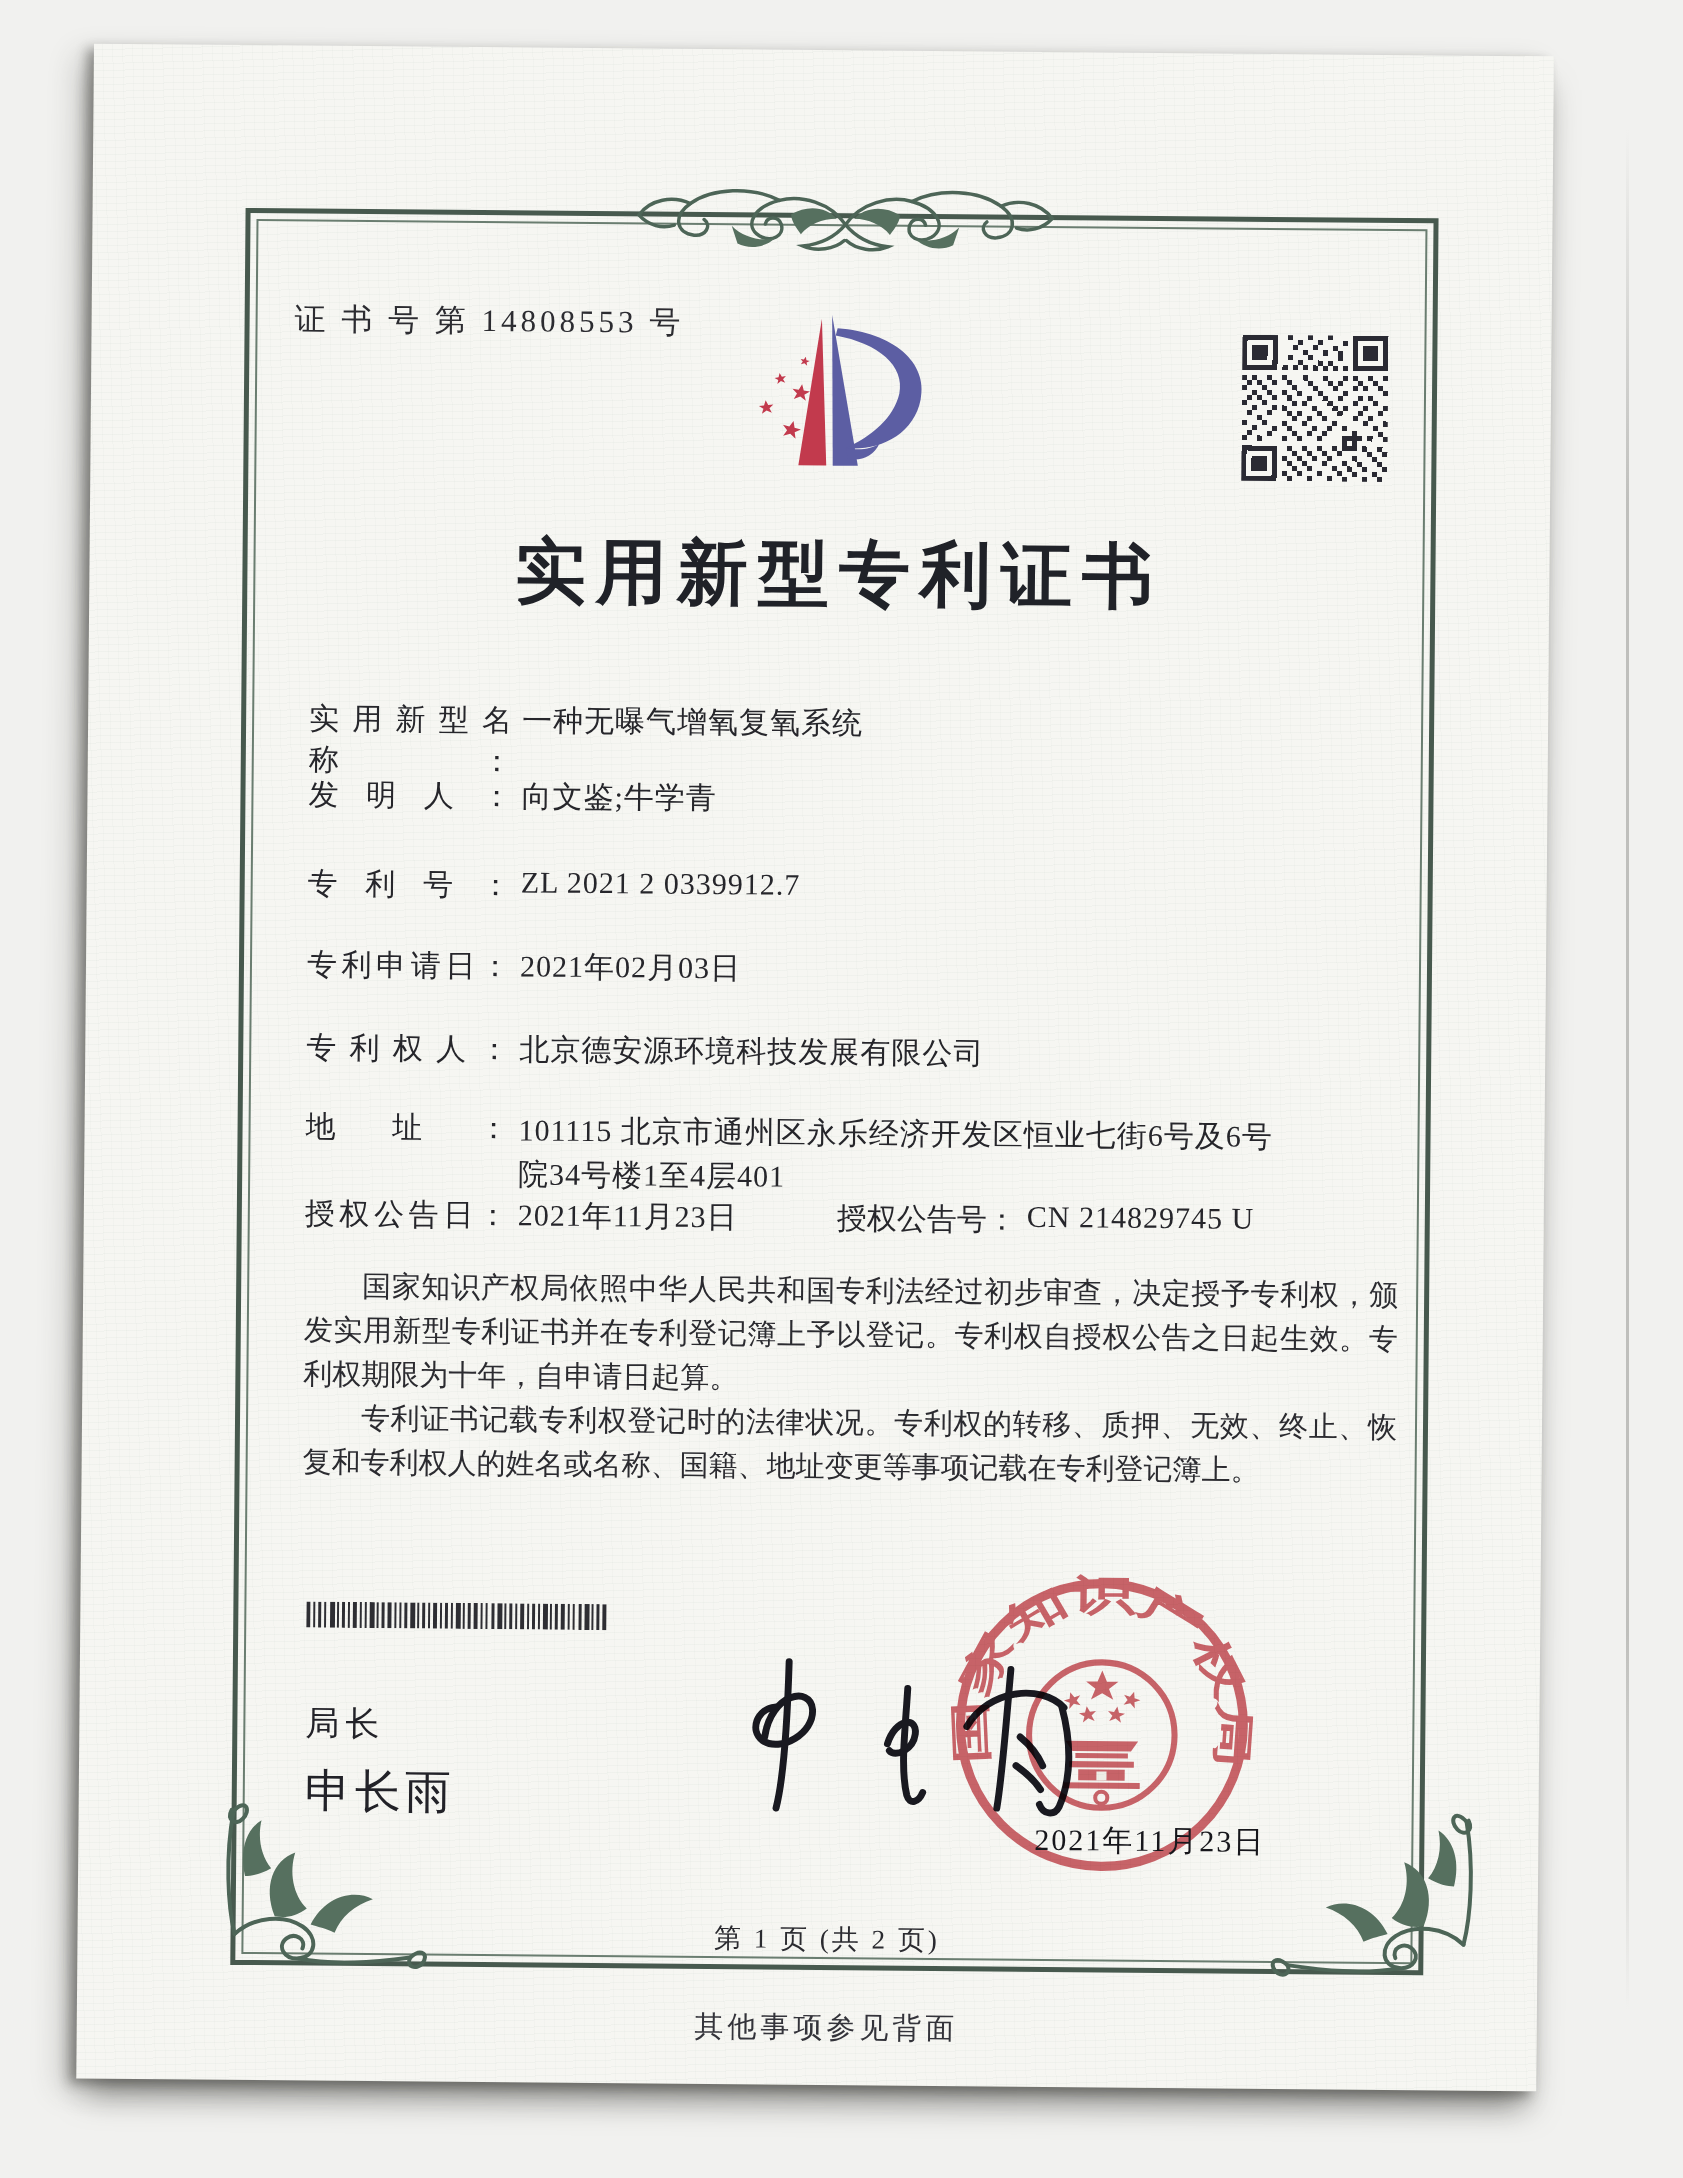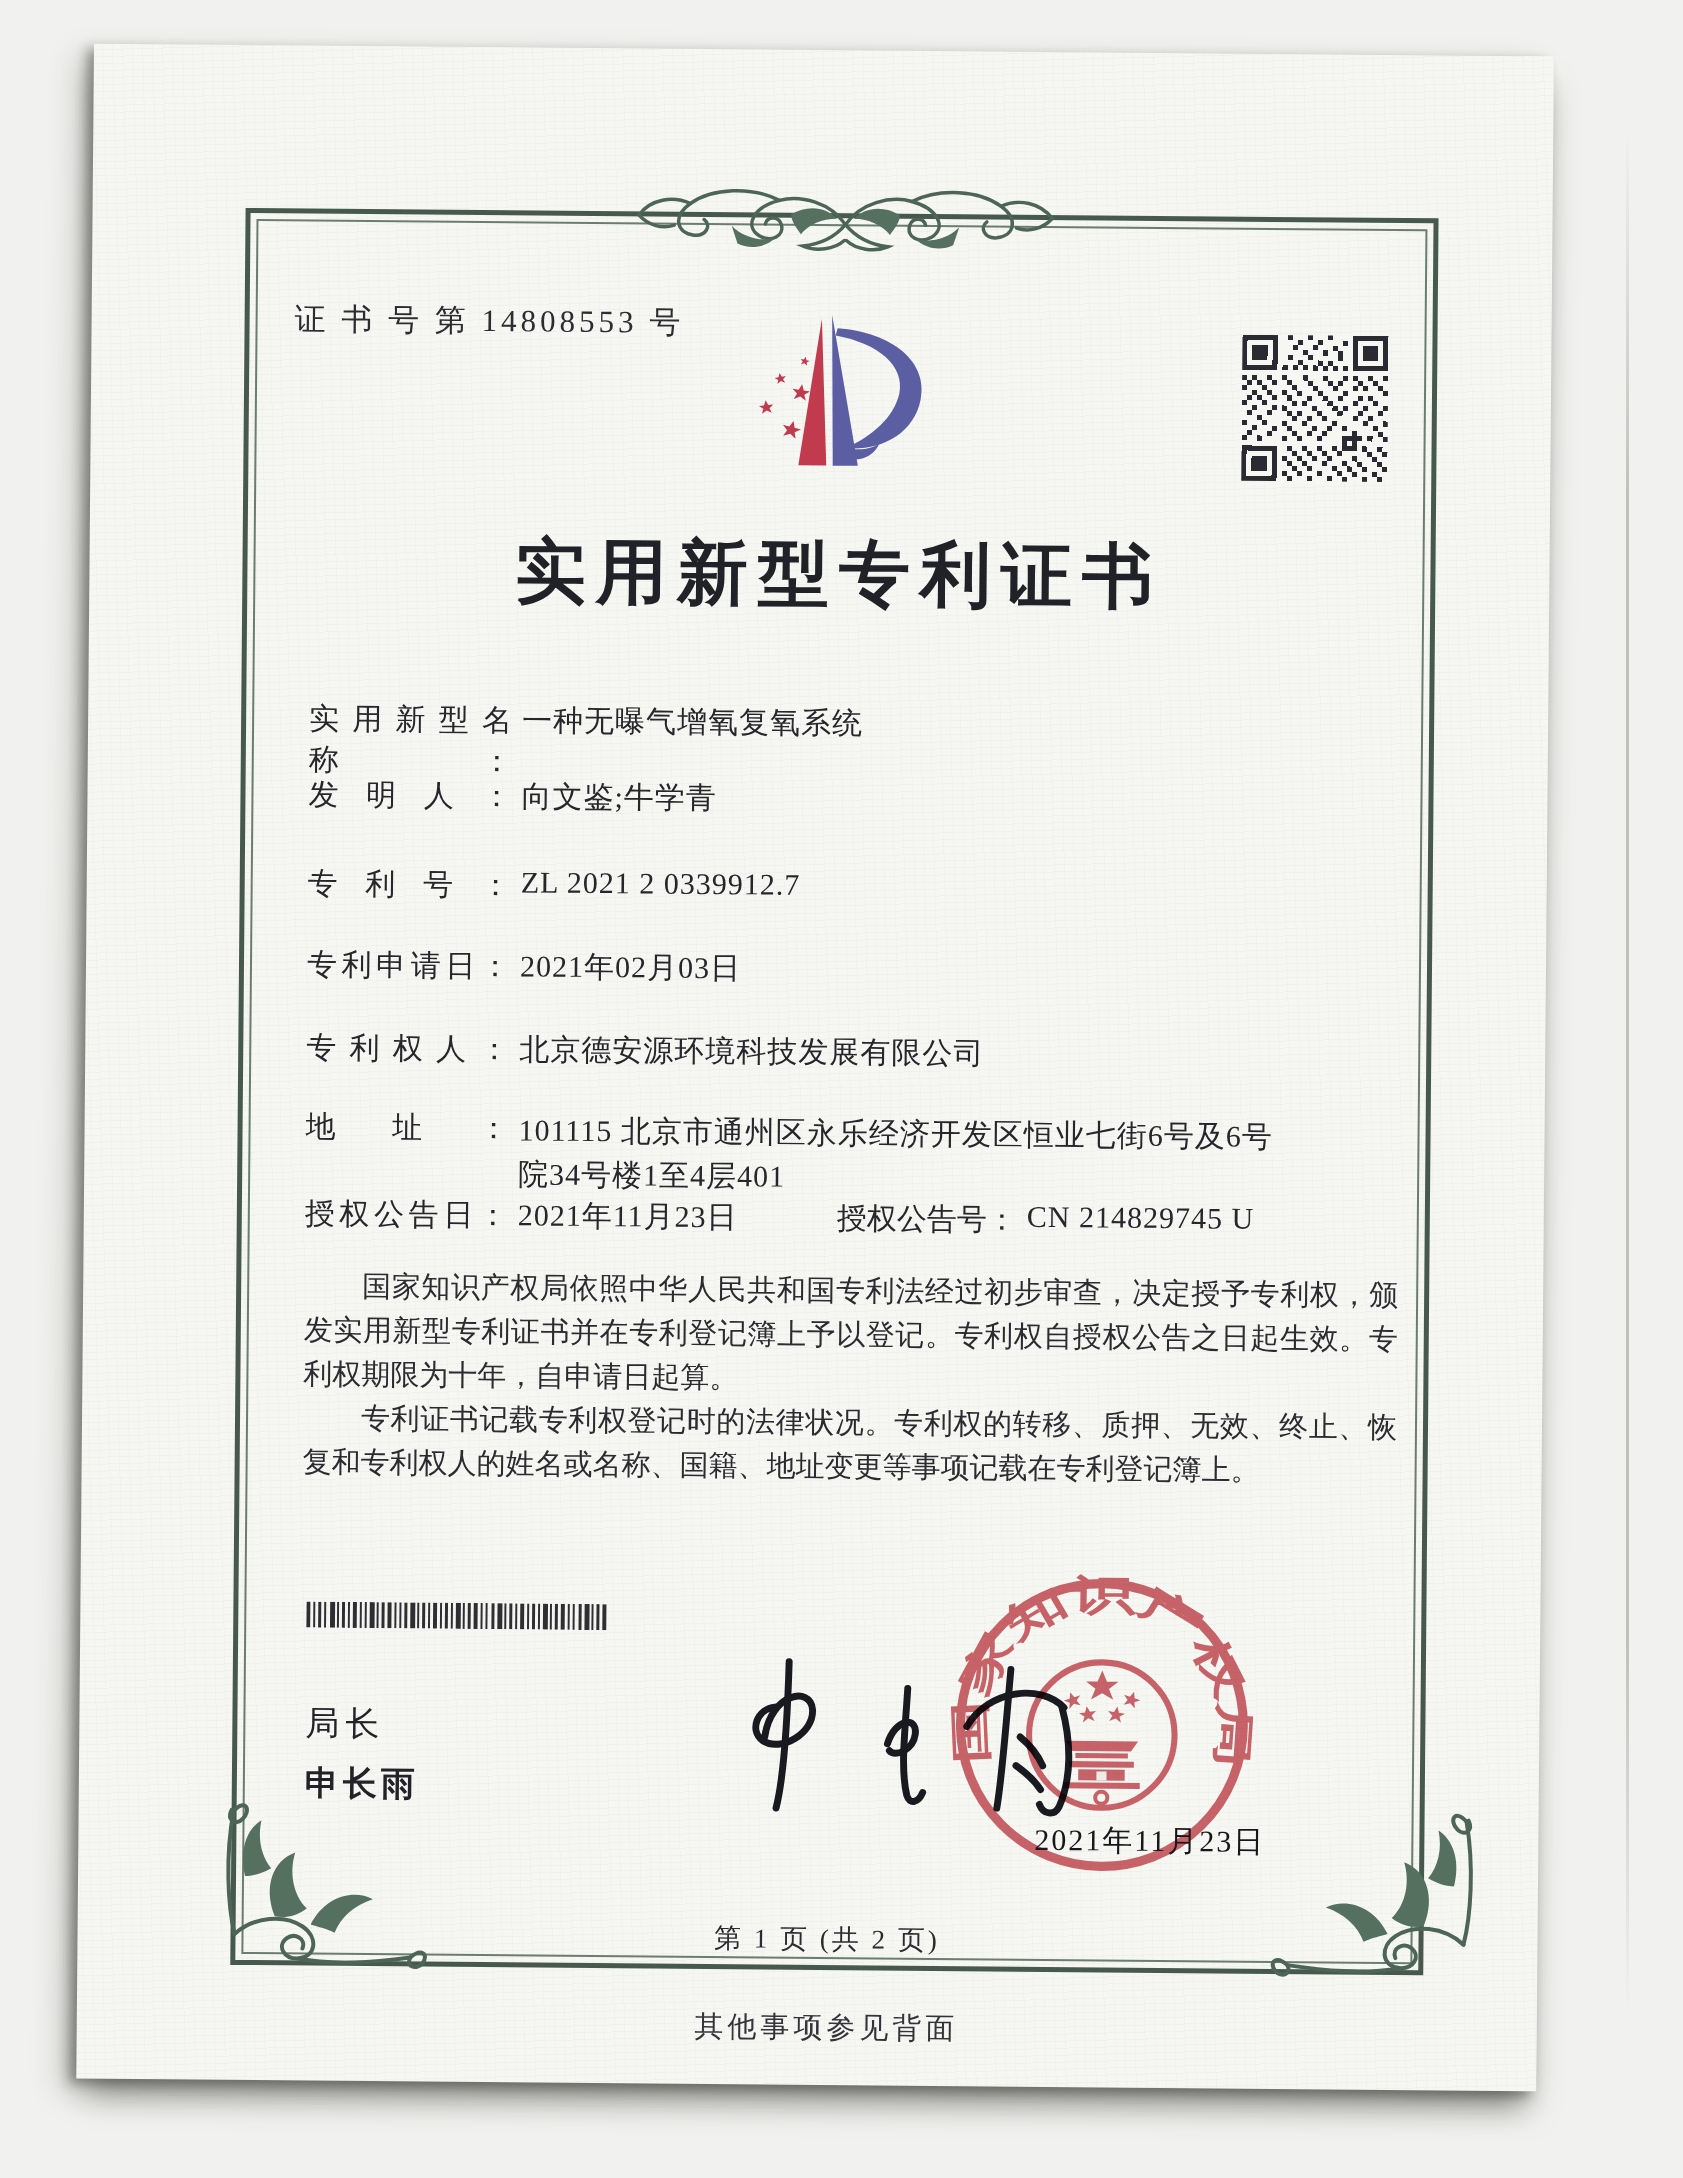--- a/index.html
+++ b/index.html
@@ -47,21 +47,21 @@
   .fval.pre{white-space:pre-line;line-height:44px;}
   .pair2{position:absolute;left:532px;top:0;}
   .pair2 .flabel2{display:inline-block;}
   .body-text{
     left:221px;top:1218px;width:1094px;font-size:29px;line-height:44px;
     color:#2b2b30;text-align:justify;
   }
   .body-text p{margin:0;text-indent:2em;}
   .barcode{left:226px;top:1556px;width:302px;height:26px;}
   .officer-title{left:226px;top:1655px;font-size:34px;letter-spacing:6px;color:#222228;}
-  .officer-name{left:226px;top:1715px;font-size:34px;letter-spacing:4px;color:#222228;font-weight:bold;}
+  .officer-name{left:226px;top:1715px;font-size:46px;letter-spacing:4px;color:#222228;}
   .signature{left:634px;top:1596px;width:396px;height:213px;}
   .seal{left:871px;top:1521px;width:303px;height:303px;mix-blend-mode:multiply;}
   .seal-date{
     left:903px;top:1768px;width:337px;font-size:30px;letter-spacing:2px;
     color:#17171c;z-index:5;text-align:center;
   }
   .page-info{left:153px;top:1871px;width:1193px;text-align:center;font-size:27px;letter-spacing:3px;color:#2b2b30;}
   .back-note{left:153px;top:1958px;width:1193px;text-align:center;font-size:29px;letter-spacing:4px;color:#33333a;}
   .orn{pointer-events:none;}
   .orn-top{left:540px;top:125px;width:426px;height:91px;}

